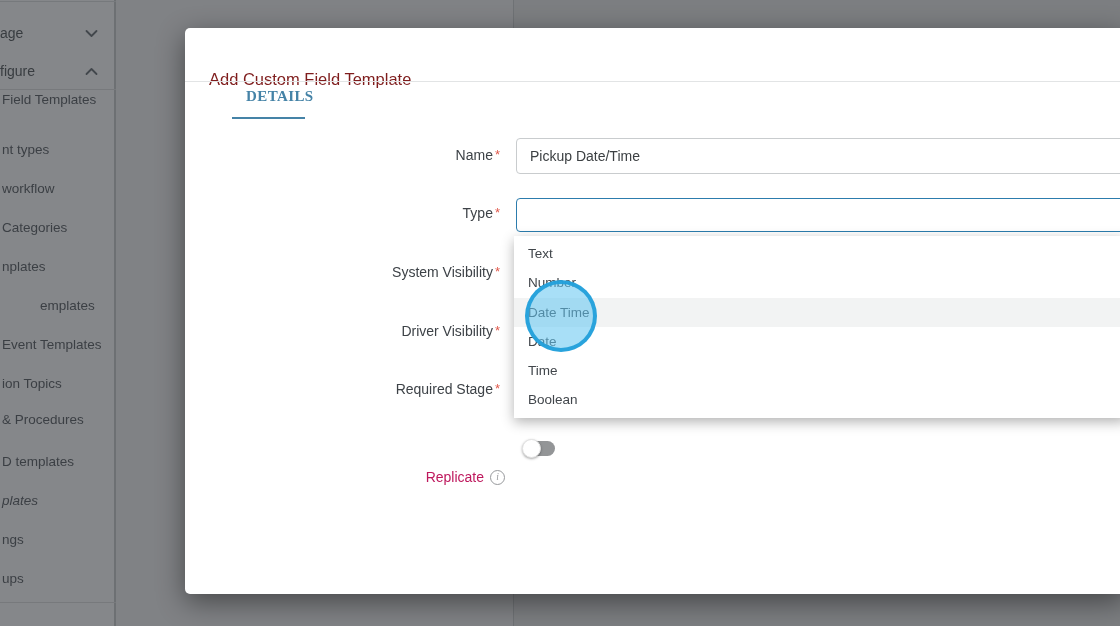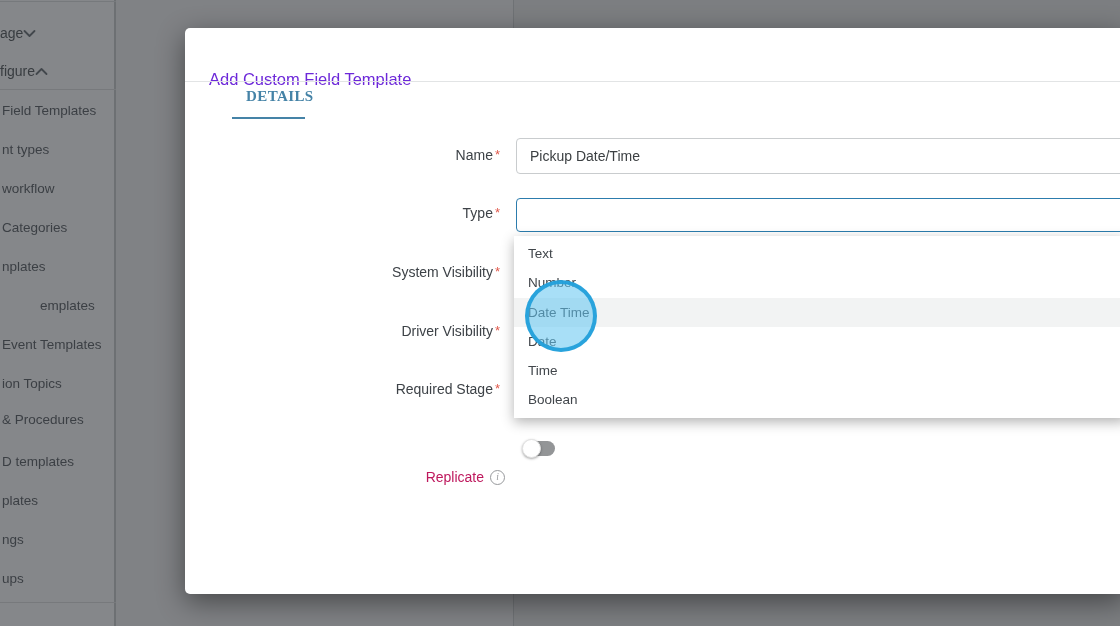--- a/index.html
+++ b/index.html
@@ -10,33 +10,33 @@
 
   
   .bg-right { position:absolute; left:514px; top:0; width:606px; height:626px; background:#7c7e81; }
   .bg-divider { position:absolute; left:513px; top:0; width:1px; height:626px; background:#6f7275; }
 
   
   .sidebar { position:absolute; left:0; top:0; width:116px; height:626px;
              background:#85878a; border-right:2px solid #6d7073; }
   .sb-topline { position:absolute; left:0; top:1px; width:116px; height:1px; background:#76797c; }
   .sb-group { position:absolute; left:0; width:116px; height:22px; display:flex;
-              align-items:center; padding-right:18px;
+              align-items:center; justify-content:space-between; padding-right:18px;
               font-size:14px; color:#383c40; cursor:pointer; }
   .sb-group .chev { width:13px; height:9px; flex:0 0 auto; }
   .sb-divider { position:absolute; left:0; width:116px; height:1px; background:#77797c; }
   .sb-item { position:absolute; left:0; width:114px; height:20px; line-height:20px;
              font-size:13.5px; color:#3b3f44; white-space:nowrap; overflow:hidden;
              padding-left:2px; cursor:pointer; }
 
   
   .modal { position:absolute; left:185px; top:28px; width:940px; height:566px;
            background:#ffffff; border-radius:5px 0 0 5px;
            box-shadow:0 8px 28px rgba(0,0,0,0.45); }
-  .modal-title { position:absolute; left:24px; top:42px; font-size:16.5px; color:#6d28d9;text-align:right; }
+  .modal-title { position:absolute; left:24px; top:42px; font-size:16.5px; color:#7f1d1d;text-align:right; }
   .modal-header-divider { position:absolute; left:0; top:53px; width:940px; height:1px; background:#e2e4e5; }
   .tab { position:absolute; left:47px; top:60px; width:73px; height:31px; cursor:pointer; }
   .tab-label { position:absolute; left:14px; top:0; font-size:15px; letter-spacing:0.4px;
                color:#4583a7; font-weight:bold;font-family:Liberation Serif, serif; }
   .tab-underline { position:absolute; left:0; bottom:0; width:73px; height:2.5px; background:#4583a7; }
 
   
   .f-label { position:absolute; width:235px; text-align:right; font-size:14px; color:#3d4247;
              white-space:nowrap; }
   .f-label .req { color:#e0584b; margin-left:2px; font-size:13px; vertical-align:top; }
@@ -97,31 +97,31 @@
     </div>
     <div class="sb-group" style="top:60px;">
       <span>figure</span>
       <svg class="chev" viewBox="0 0 13 9">
         <polyline points="1.5,7 6.5,2 11.5,7" fill="none" stroke="#42474c" stroke-width="1.8" stroke-linecap="round" stroke-linejoin="round"></polyline>
       </svg>
     </div>
 
     <div class="sb-divider" style="top:89px;"></div>
 
-    <div class="sb-item" style="top:101px;">Field Templates</div>
+    <div class="sb-item" style="top:90px;">Field Templates</div>
     <div class="sb-item" style="top:140px;">nt types</div>
     <div class="sb-item" style="top:179px;">workflow</div>
     <div class="sb-item" style="top:218px;">Categories</div>
     <div class="sb-item" style="top:257px;">nplates</div>
     <div class="sb-item" style="top:296px;padding-left:40px;">emplates</div>
     <div class="sb-item" style="top:335px;">Event Templates</div>
     <div class="sb-item" style="top:374px;">ion Topics</div>
     <div class="sb-item" style="top:410px;">&amp; Procedures</div>
     <div class="sb-item" style="top:452px;">D templates</div>
-    <div class="sb-item" style="top:491px;">plates</div>
+    <div class="sb-item" style="top:491px;font-style:italic;">plates</div>
     <div class="sb-item" style="top:530px;">ngs</div>
     <div class="sb-item" style="top:569px;">ups</div>
 
     <div class="sb-divider" style="top:602px;"></div>
   </div>
 
   <div class="modal">
     <div class="modal-title">Add Custom Field Template</div>
     <div class="modal-header-divider"></div>
 

